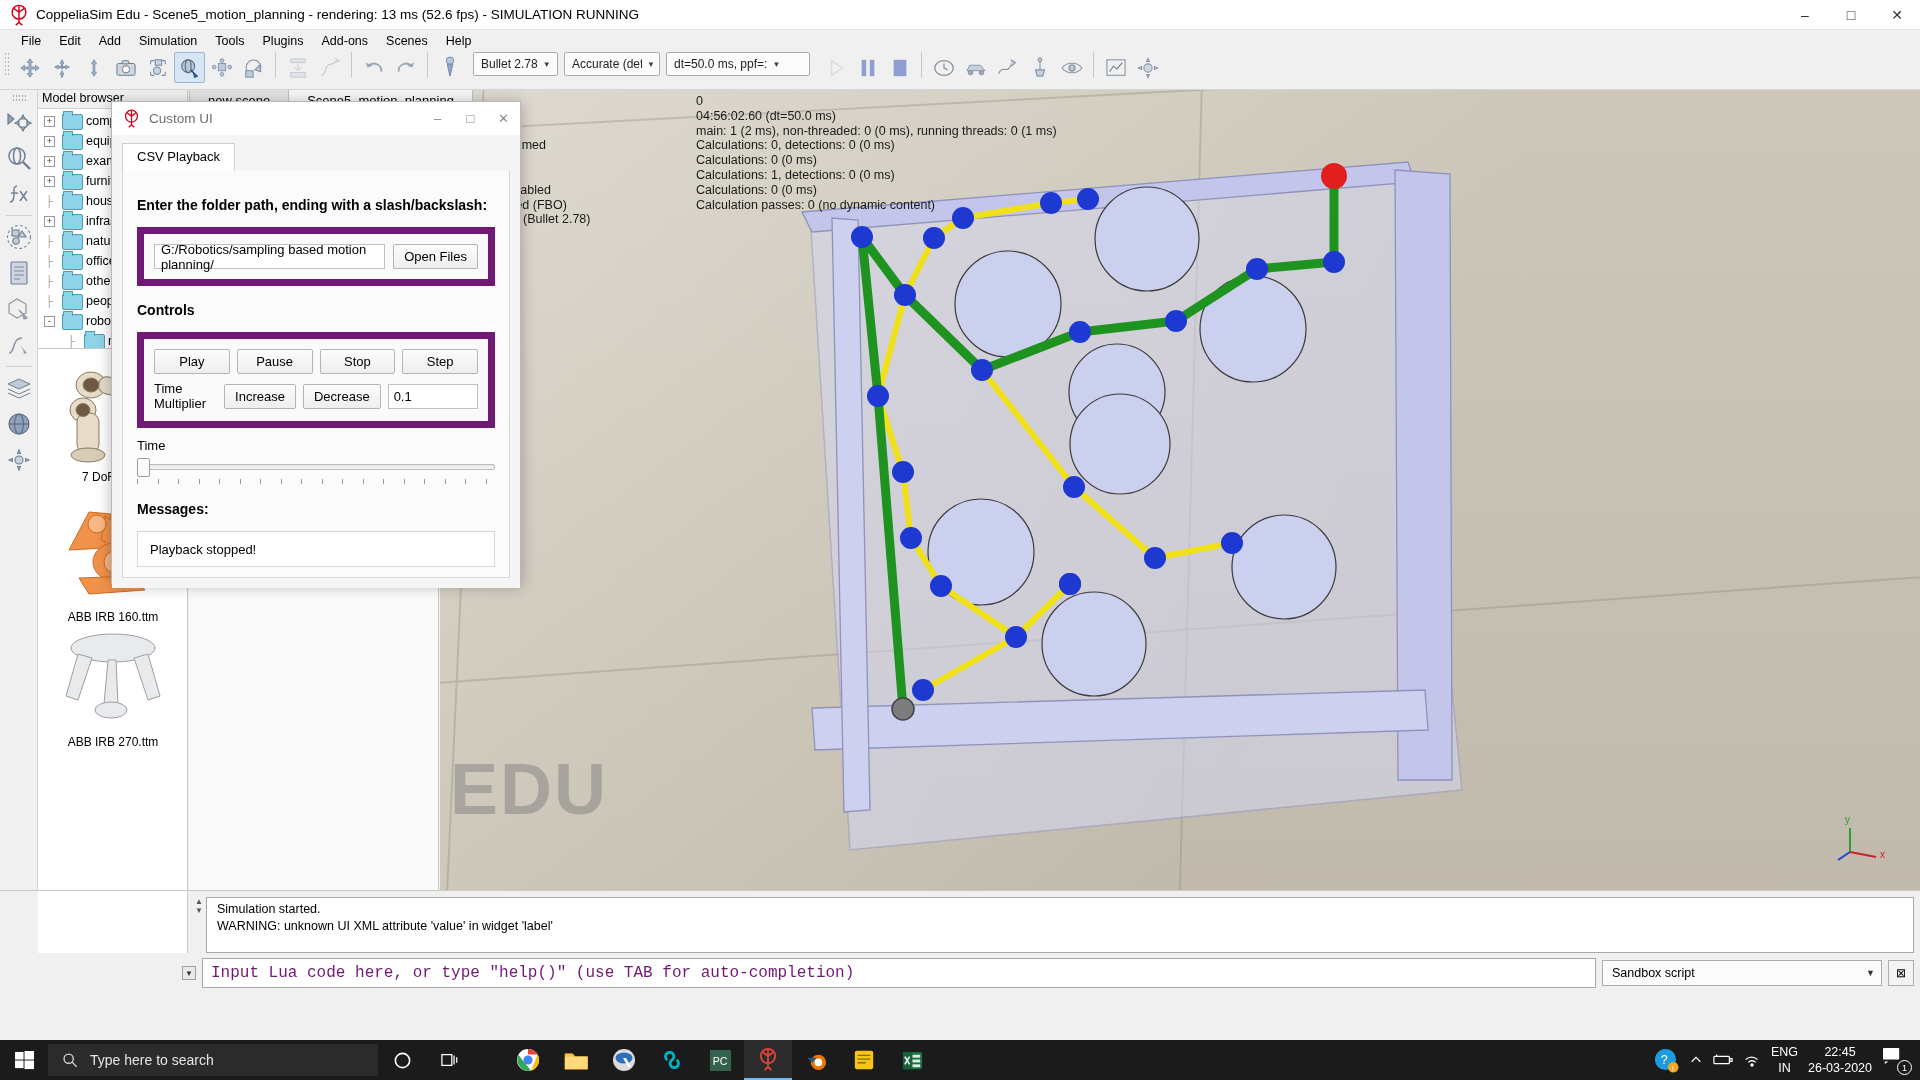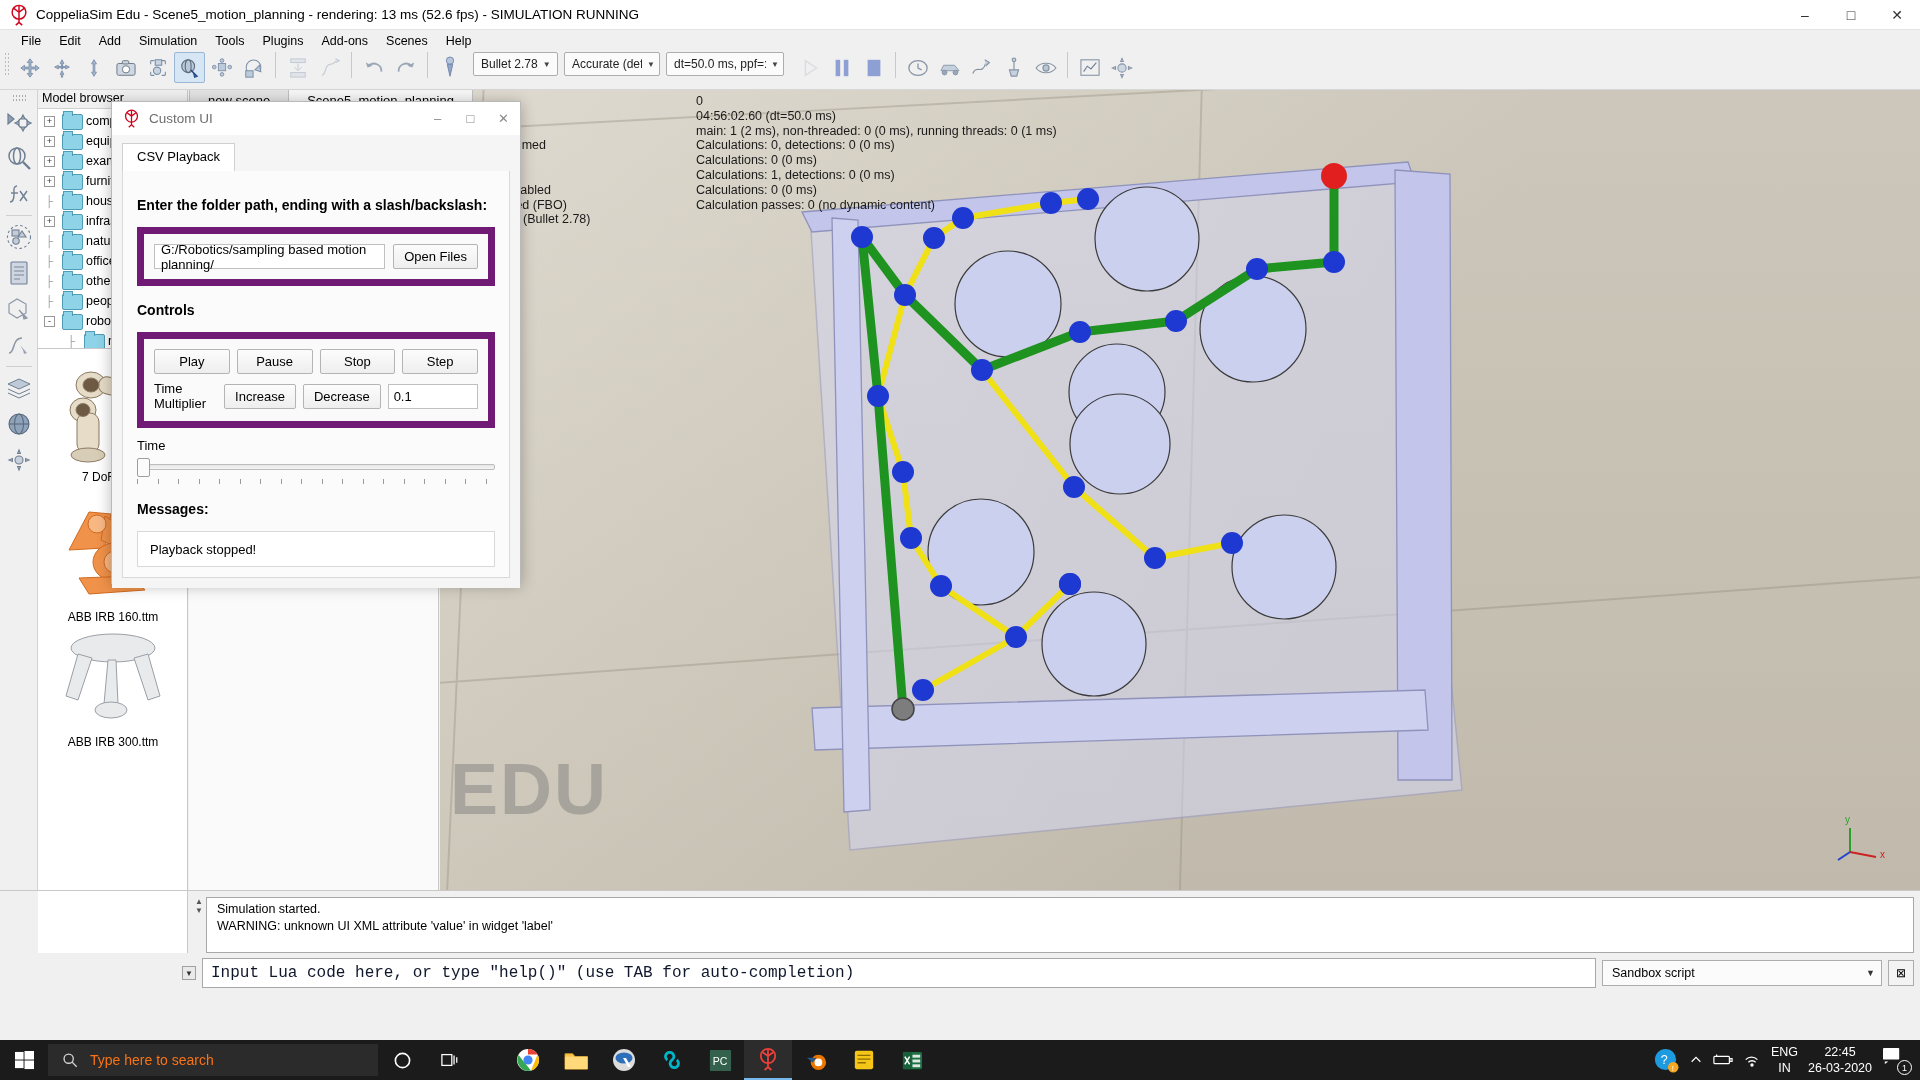--- a/index.html
+++ b/index.html
@@ -132,35 +132,35 @@
     color:#555; }
   #statusbox { flex:1; background:#fff; border:1px solid #a8a8a8; font-size:12.5px;
     padding: 3px 10px; line-height:17px; overflow:hidden;}
   #cmdrow { position:absolute; left:38px; right:0; top:62px; height:40px; display:flex;
     align-items:center; gap:0; }
   #cmdspin { width:164px; display:flex; justify-content:flex-end; align-items:center;
     padding-right:6px; }
   .spinbtn { width:14px; height:14px; border:1px solid #a0a0a0; background:#e9e9e9;
     font-size:8px; display:flex; align-items:center; justify-content:center; color:#333;}
   #cmdinput { flex:1; height:30px; background:#fff; border:1px solid #a8a8a8;
-    font-family:"Liberation Mono", monospace; font-size:16px; color:#0f172a;
+    font-family:"Liberation Mono", monospace; font-size:16px; color:#701a75;
     display:flex; align-items:center; padding-left:8px; }
   #scriptsel { width:280px; height:26px; margin-left:6px; background:#fbfbfb;
     border:1px solid #adadad; display:flex; align-items:center; padding:0 6px 0 9px;
     font-size:12.5px; }
   #scriptsel .arr { margin-left:auto; font-size:9px; color:#333;}
   #clearbtn { width:26px; height:26px; margin:0 6px; border:1px solid #adadad;
     background:#f3f3f3; display:flex; align-items:center; justify-content:center; font-size:12px;}
 
   
   #taskbar { position: absolute; left:0; right:0; bottom:0; height:40px; background:#1b1b1b;
     display:flex; align-items:center; z-index: 80; }
   #startbtn { width:48px; height:40px; display:flex; align-items:center; justify-content:center; }
   #searchbox { width:330px; height:32px; background:#2b2b2b; display:flex; align-items:center;
-    padding-left:14px; gap:12px; color:#f97316; font-size:14px; }
+    padding-left:14px; gap:12px; color:#e5e5e5; font-size:14px; }
   .tbicon { width:48px; height:40px; display:flex; align-items:center; justify-content:center; }
   .tbicon.active { border-bottom: 2px solid #76b9ed; background: rgba(255,255,255,.08); }
   #tray { margin-left:auto; display:flex; align-items:center; gap:10px; padding-right:10px;
     color:#fff; font-size:12.5px;}
   #trayclock { text-align:center; line-height:16px; font-size:12.5px;}
   #traylang { text-align:center; line-height:16px; font-size:12.5px; }
 
   
   #customui { position: absolute; left: 111px; top: 101px; width: 410px; height: 483px;
     background: #fbfbfb; border: 1px solid #b9b9b9; box-shadow: 0 2px 14px rgba(0,0,0,.28);
@@ -324,21 +324,21 @@
   <div class="tcombo" style="width:85px">
     <span class="cv">Bullet 2.78</span>
     <span class="arr">▼</span>
   </div>
   <div style="width:4px"></div>
   <div class="tcombo" style="width:96px">
     <span class="cv">Accurate (defau</span>
     <span class="arr">▼</span>
   </div>
   <div style="width:4px"></div>
-  <div class="tcombo" style="width:118px">
+  <div class="tcombo" style="width:144px">
     <span class="cv">dt=50.0 ms, ppf=:</span>
     <span class="arr">▼</span>
   </div>
   <div style="width:8px"></div>
   <div class="tbtn dis">
     <svg width="22" height="22" viewBox="0 0 24 24" fill="none" stroke="#b9bfc8" stroke-width="1.6">
       <path d="M7 4 L19 12 L7 20 Z"></path>
     </svg>
   </div>
   <div class="tbtn">
@@ -573,21 +573,21 @@
       <div class="thumb">
         <svg width="130" height="100" viewBox="0 0 130 100">
           <g fill="#e9eaec" stroke="#9aa0a8" stroke-width="1">
             <ellipse cx="65" cy="18" rx="42" ry="14"></ellipse>
             <path d="M30 24 L18 66 L30 70 L44 28 Z"></path>
             <path d="M100 24 L112 66 L100 70 L86 28 Z"></path>
             <path d="M60 30 L56 74 L70 74 L68 30 Z"></path>
             <ellipse cx="63" cy="80" rx="16" ry="8"></ellipse>
           </g>
         </svg>
-        <div class="cap">ABB IRB 300.ttm</div>
+        <div class="cap">ABB IRB 270.ttm</div>
       </div>
     </div>
   </div>
 
   <div id="hierarchy">
     <div style="height:470px"></div>
     <div class="hrow">
       <div class="hexp">+</div>
       <div class="hdash"></div>
       <svg width="17" height="17" viewBox="0 0 18 18" style="margin-right:6px">

